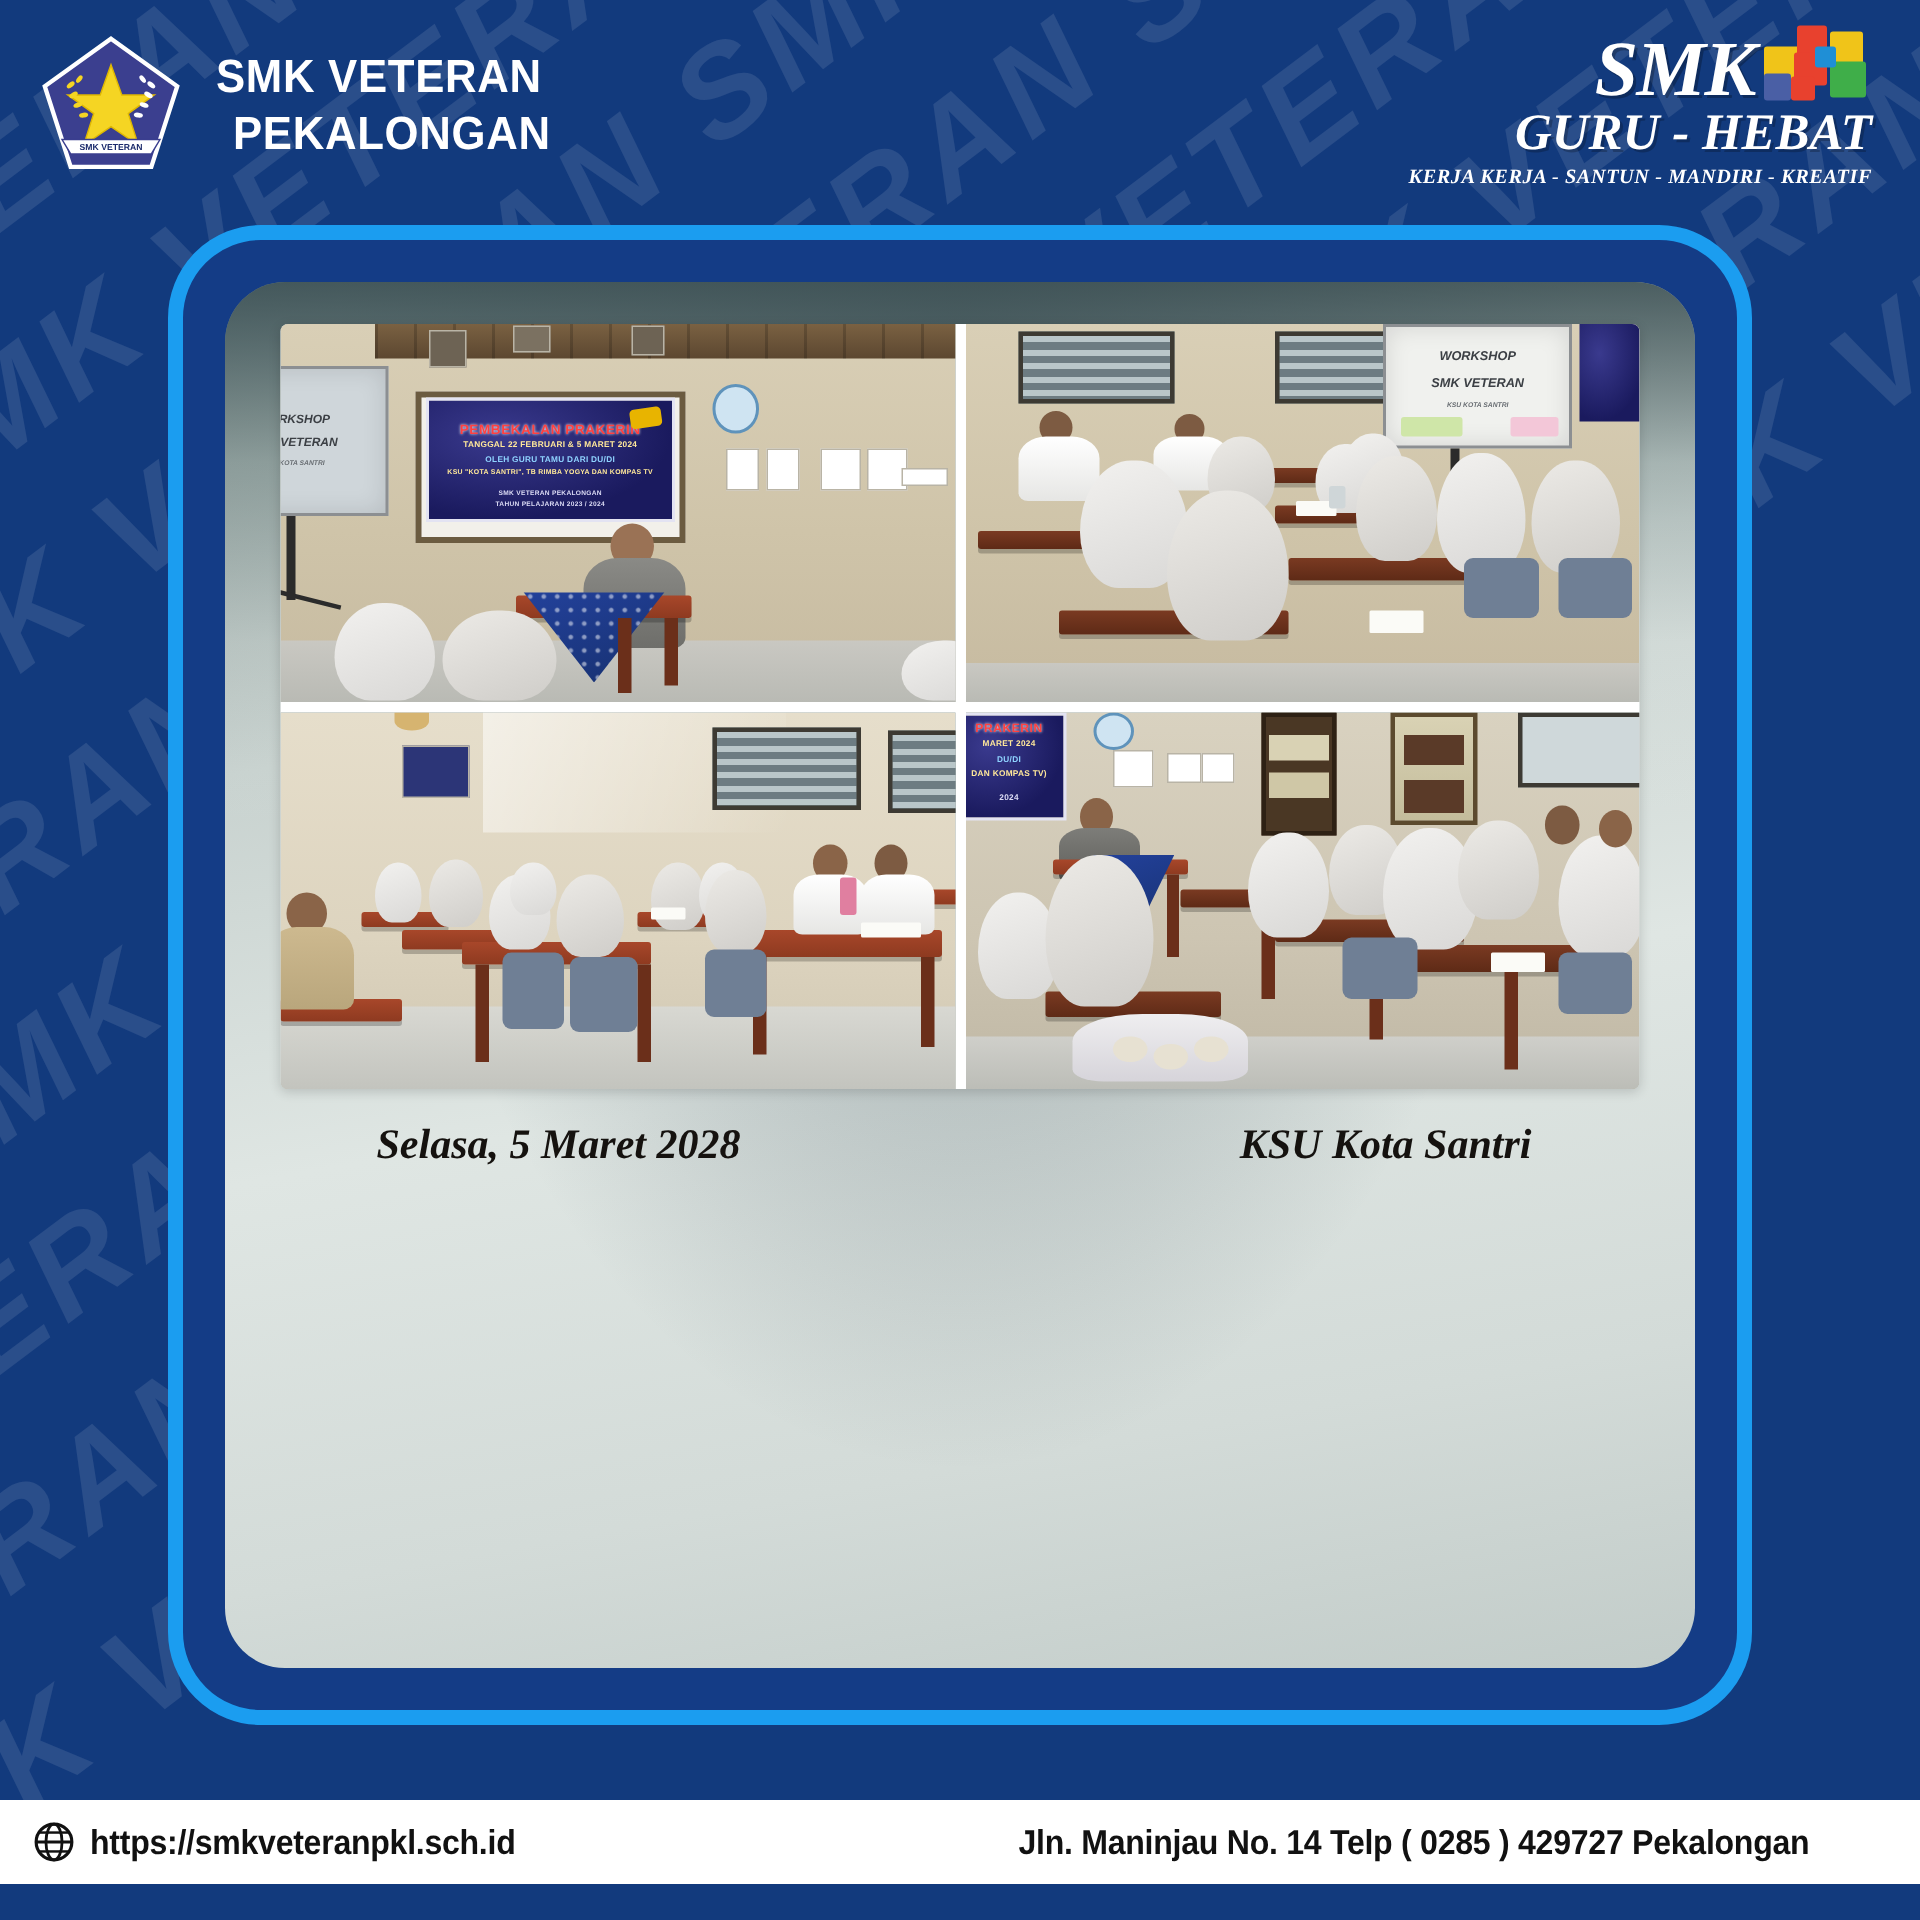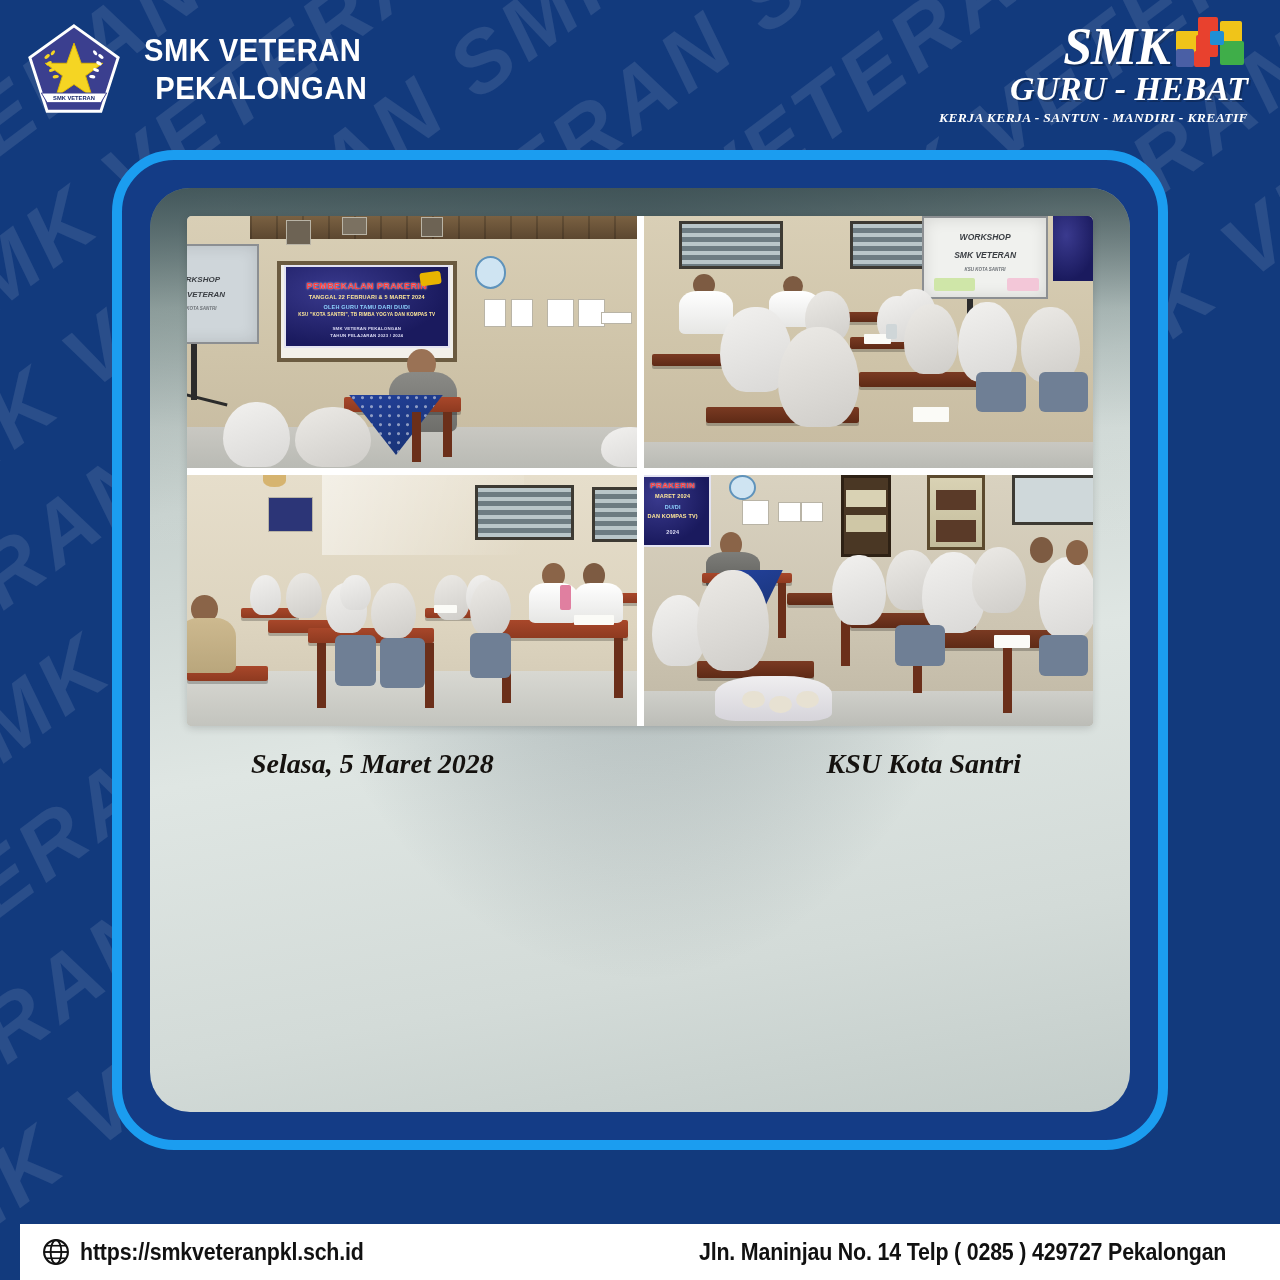--- a/index.html
+++ b/index.html
@@ -227,21 +227,21 @@
     font-size: 28px;
   }
   .captions .c-left  { padding-left: 64px; }
   .captions .c-right { padding-right: 72px; }
 
   
   .footer-strip {
     position: absolute; left: 0; bottom: 0;
     width: 1124px; height: 80px;
     z-index: 6;
-    display: flex; flex-direction: column; justify-content: flex-end; padding-left: 20px;
+    display: flex; flex-direction: column; justify-content: flex-start;
   }
   .footer-bar {
     width: 1280px; height: 56px;
     background: #ffffff;
     display: flex; align-items: center;
     padding: 0 22px;
   }
   .f-item { display: flex; align-items: center; gap: 10px; }
   .f-text {
     color: #111111;

